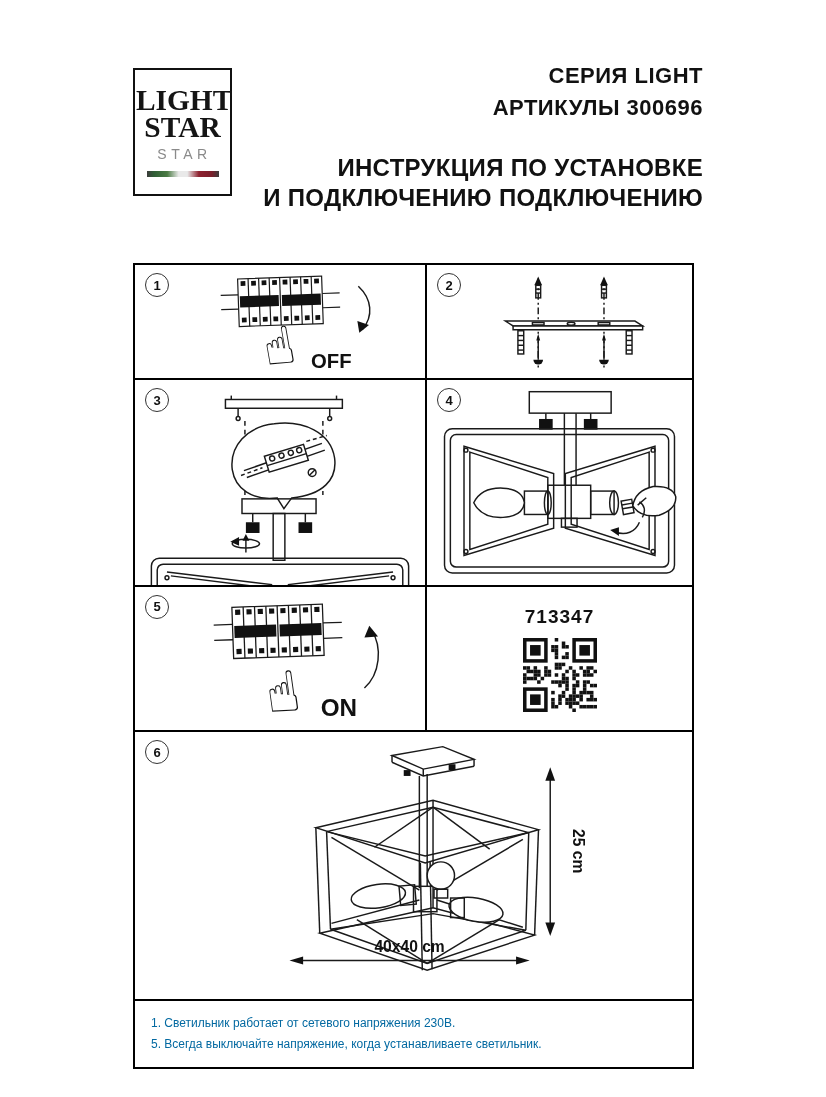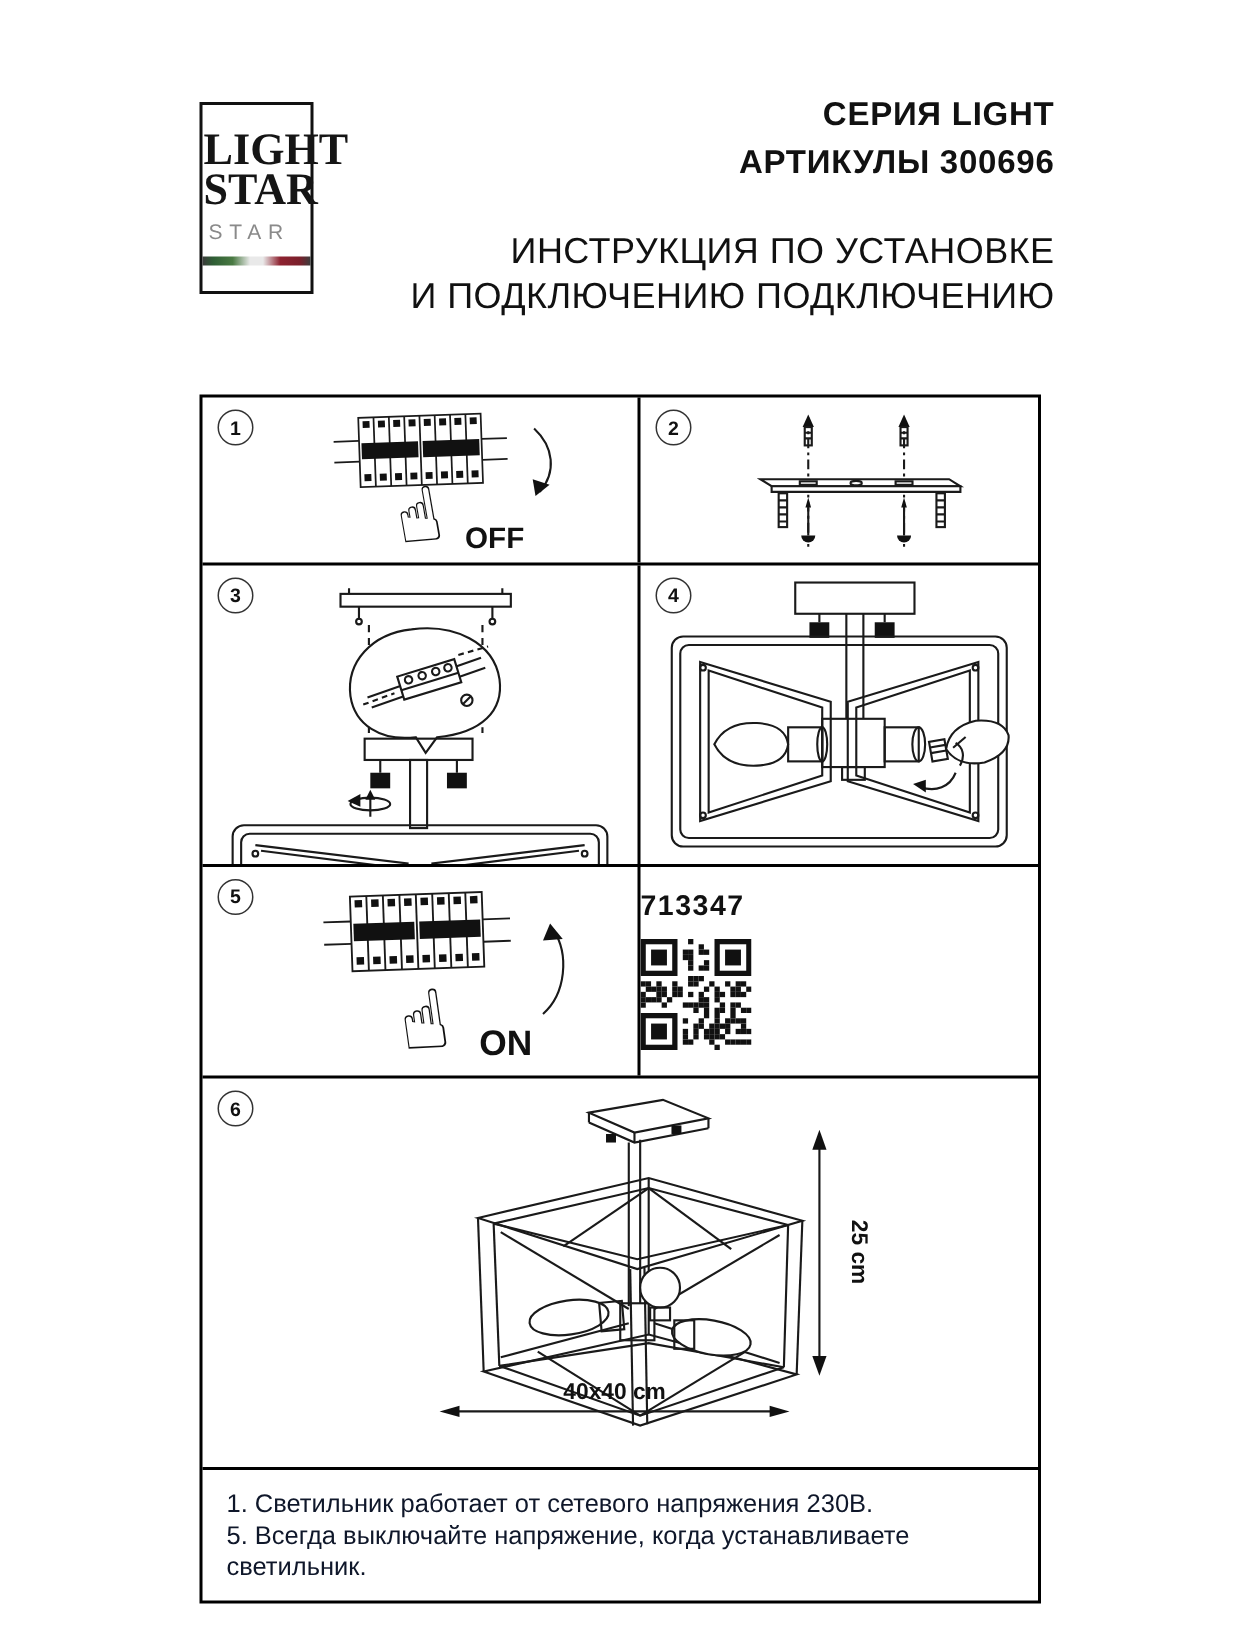--- a/index.html
+++ b/index.html
@@ -1,52 +1,52 @@
 <!DOCTYPE html>
 <html><head>
 <meta charset="utf-8">
 <style>
   html,body{margin:0;padding:0;background:#fff;}
   .sheet{position:relative;width:826px;height:1097px;background:#fff;overflow:hidden;
          font-family:"Liberation Sans",sans-serif;color:#111;}
   
-  .logo-box{position:absolute;left:133px;top:68px;width:76px;height:128px;
-            border:2px solid #111;box-sizing:border-box;padding-top:16px;}
+  .logo-box{position:absolute;left:133px;top:68px;width:99px;height:128px;
+            border:2px solid #111;box-sizing:border-box;text-align:center;padding-top:16px;}
   .logo-word{font-family:"Liberation Serif",serif;font-weight:bold;font-size:30px;
              line-height:27px;letter-spacing:0px;color:#151515;transform:scaleX(.98);}
   .logo-group{font-size:14px;letter-spacing:4.5px;color:#8a8a8a;margin-top:6px;text-indent:4px;}
   .logo-flag{width:72px;height:6px;margin:9px auto 0;
      background:linear-gradient(90deg,#3c3c3c 0%,#2f5e35 10%,#4a7a43 28%,#e9e9e9 44%,#e9e9e9 56%,#8e2230 72%,#7a1f2b 90%,#3c3c3c 100%);}
   .hdr-block{position:absolute;right:123px;top:60px;text-align:right;}
   .hdr-line{font-size:22px;font-weight:bold;line-height:32px;letter-spacing:.5px;}
   .ttl-block{margin-top:29px;}
-  .ttl-line{font-size:24px;font-weight:normal;line-height:30px;letter-spacing:.3px;}
+  .ttl-line{font-size:24px;font-weight:bold;line-height:30px;letter-spacing:.3px;}
   
   .grid{position:absolute;left:133px;top:263px;width:561px;height:806px;
         border:2px solid #000;box-sizing:border-box;display:flex;flex-direction:column;}
   .row{display:flex;border-bottom:2px solid #000;box-sizing:border-box;}
   .row:last-child{border-bottom:none;}
   .cell{position:relative;box-sizing:border-box;}
   .cell.left{width:292px;border-right:2px solid #000;}
   .cell.right{flex:1;}
   .cell.full{width:100%;}
   .stepnum{position:absolute;left:10px;top:8px;width:22px;height:22px;border:1.5px solid #333;
            border-radius:50%;font-size:13px;font-weight:bold;display:flex;align-items:center;
            justify-content:center;z-index:2;background:#fff;}
   .art{position:absolute;inset:0;width:100%;height:100%;}
   .art line,.art path,.art rect,.art ellipse,.art circle,.art polygon,.art polyline
       {stroke:#1a1a1a;stroke-width:1.5;fill:none;}
   .art .k{fill:#111;stroke:none;}
   .art .w{fill:#fff;}
   .art text{stroke:none;fill:#111;}
-  .qr-wrap{position:absolute;inset:0;display:flex;flex-direction:column;
+  .qr-wrap{position:absolute;inset:0;display:flex;flex-direction:column;align-items:center;
            justify-content:center;gap:10px;border-radius:20px;}
   .qr-label{font-size:19px;font-weight:bold;letter-spacing:1px;}
   
-  .notes{padding:12px 16px;font-size:17px;line-height:21px;color:#0f172a;}
+  .notes{padding:12px 16px;font-size:12px;line-height:21px;color:#0369a1;}
 </style>
 </head>
 <body>
 
 <div class="sheet">
 
   <svg class="art" width="0" height="0" style="position:absolute" aria-hidden="true">
     <defs>
       <g id="breaker-drawing">
         <g transform="rotate(-2 75 38)">

